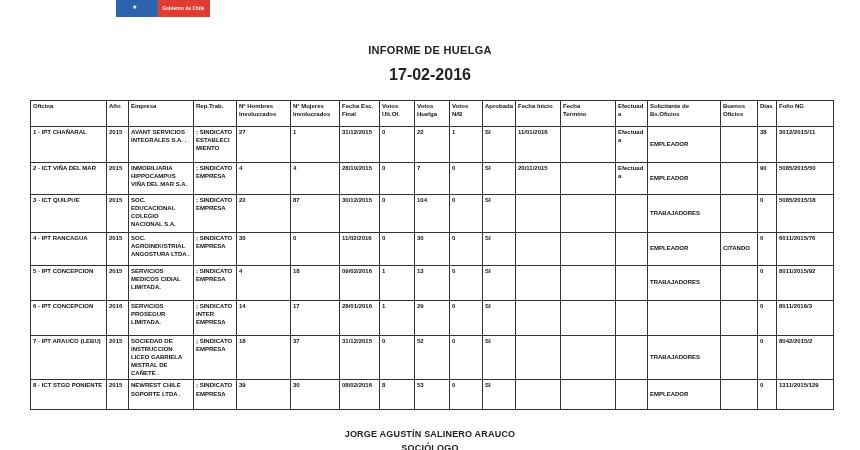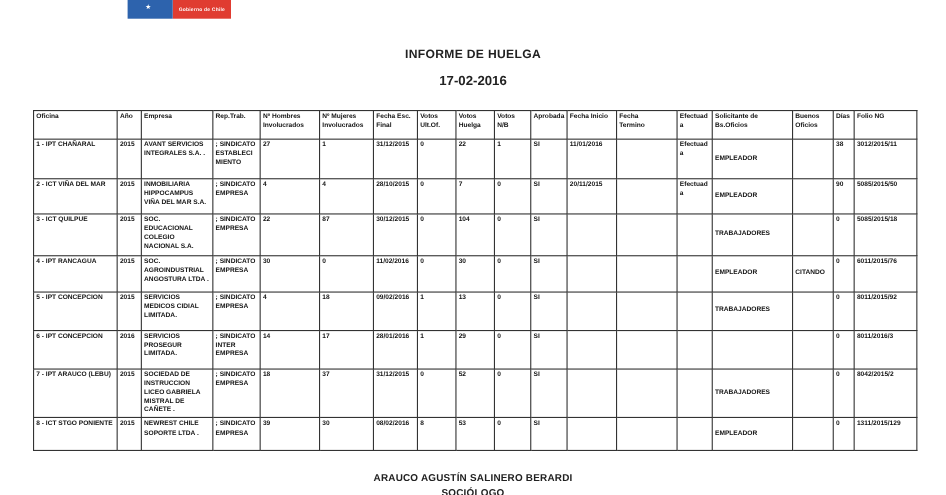--- a/index.html
+++ b/index.html
@@ -14,21 +14,21 @@
   .logo-blue { width: 41px; height: 17px; position: relative; }
   .logo-star { position: absolute; left: 16px; top: 4px; color: #ffffff; font-size: 6px; line-height: 1; }
   .logo-red { width: 53px; height: 17px; display: flex; align-items: center; justify-content: center; }
   .logo-red span { color: #ffffff; font-size: 4.5px; font-weight: bold; white-space: nowrap; letter-spacing: 0.2px; }
   .report-title {
     position: absolute; top: 44px; left: 0; width: 100%;
     text-align: center; font-size: 11px; font-weight: bold; letter-spacing: 0.3px; color: #222;
   }
   .report-date {
     position: absolute; top: 66px; left: 0; width: 100%;
-    text-align: center; font-size: 12px; font-weight: bold; color: #222;
+    text-align: center; font-size: 16px; font-weight: bold; color: #222;
   }
   table.huelga {
     position: absolute; left: 30px; top: 100px; width: 803px;
     border-collapse: collapse; table-layout: fixed;
   }
   .huelga th, .huelga td {
     border: 1px solid #333; padding: 1px 2px 2px 2px;
     font-size: 6px; line-height: 1.35; font-weight: bold; color: #111;
     text-align: left; vertical-align: top; overflow: hidden; word-wrap: break-word;
   }
@@ -274,15 +274,15 @@
         <td class="c13"></td>
         <td class="c14">EMPLEADOR</td>
         <td class="c15"></td>
         <td class="c16">0</td>
         <td class="c17">1311/2015/129</td>
       </tr>
     </tbody>
 </table>
 
 <div class="footer">
-  <div class="name">ARAUCO AGUSTÍN SALINERO BERARDI</div>
+  <div class="name">JORGE AGUSTÍN SALINERO ARAUCO</div>
   <div class="role">SOCIÓLOGO</div>
 </div>
 
 </body></html>

